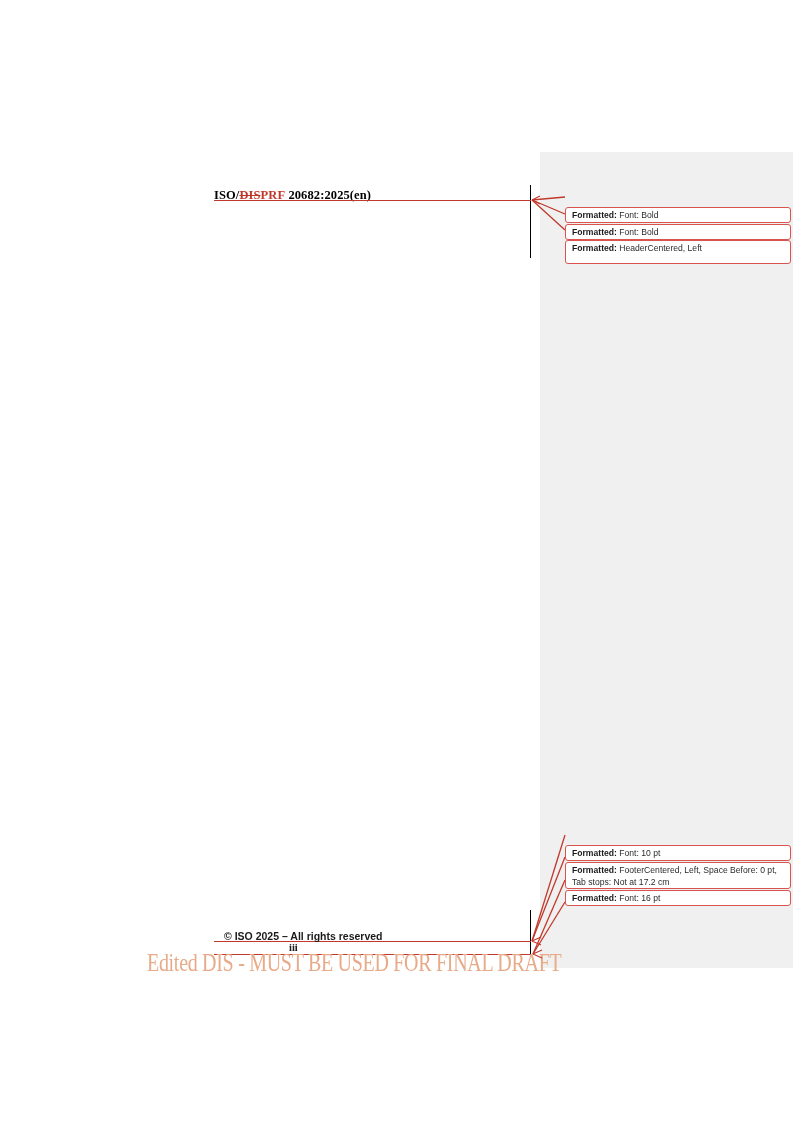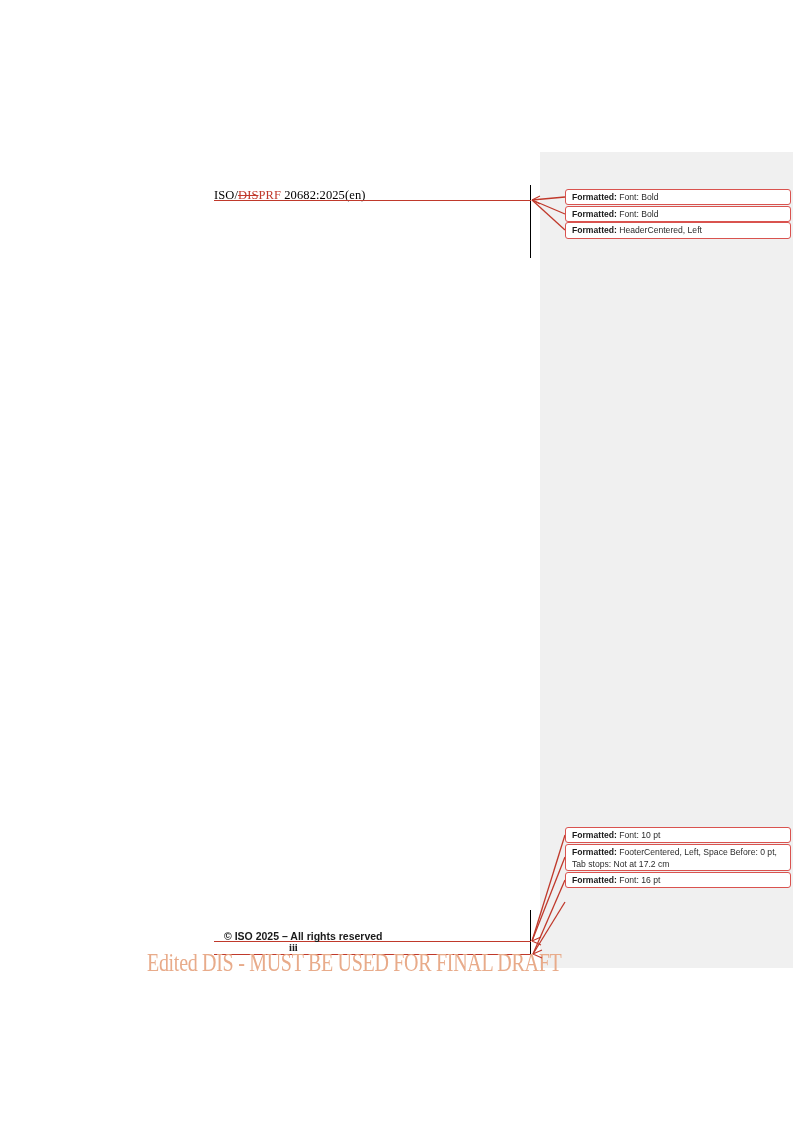--- a/index.html
+++ b/index.html
@@ -34,21 +34,21 @@
     background: #f0f0f0;
   }
 
   
   #doc-header {
     position: absolute;
     left: 214px;
     top: 188px;
     font-family: "Liberation Serif", serif;
     font-size: 12.5px;
-    font-weight: normal;
+    font-weight: bold;
     color: #000000;
     white-space: nowrap;
     letter-spacing: 0.1px;
   }
   #doc-header .ins {
     color: #c0392b;
     text-decoration: underline;
     text-decoration-color: #c0392b;
   }
   #doc-header .del {
@@ -136,30 +136,31 @@
     left: 565px;
     width: 226px;
     background: #ffffff;
     border: 1px solid #d9534f;
     border-radius: 3px;
     padding: 2px 5px 2px 6px;
     font-family: "Liberation Sans", sans-serif;
     font-size: 8.6px;
     line-height: 11.5px;
     color: #2b2b2b;
+    margin-top: 18px;
   }
   .cbox b {
     font-weight: bold;
     color: #1a1a1a;
   }
 
   
   #cbox-1 { top: 189px; height: 16px; }
   #cbox-2 { top: 206px; height: 16px; }
-  #cbox-3 { top: 222px; height: 17px; }
+  #cbox-3 { top: 222px; height: 24px; }
   
   #cbox-4 { top: 827px; height: 16px; }
   #cbox-5 { top: 844px; height: 27px; }
   #cbox-6 { top: 872px; height: 16px; }
   #cbox-7 { top: 889px; height: 27px; }
 </style>
 </head>
 <body>
 
 <div id="page">

